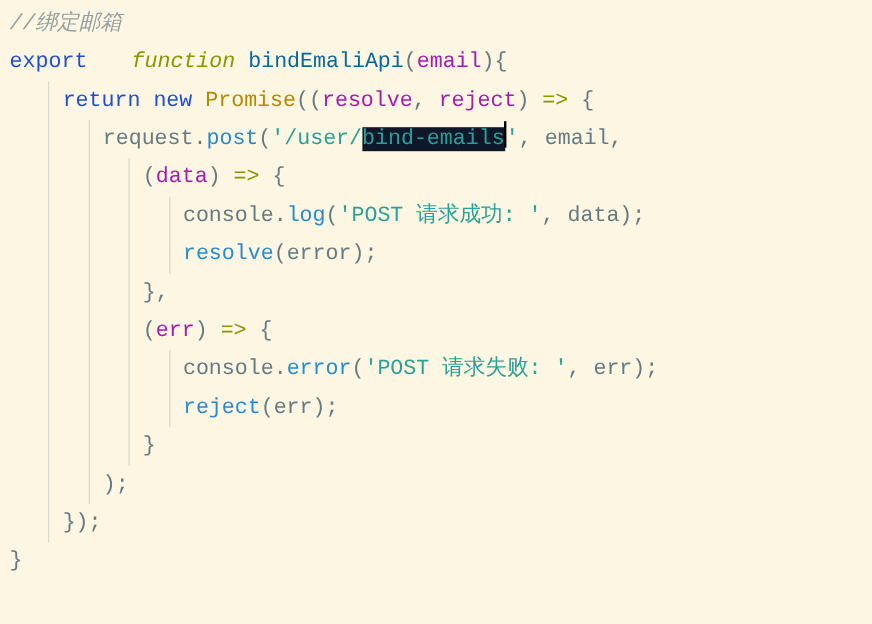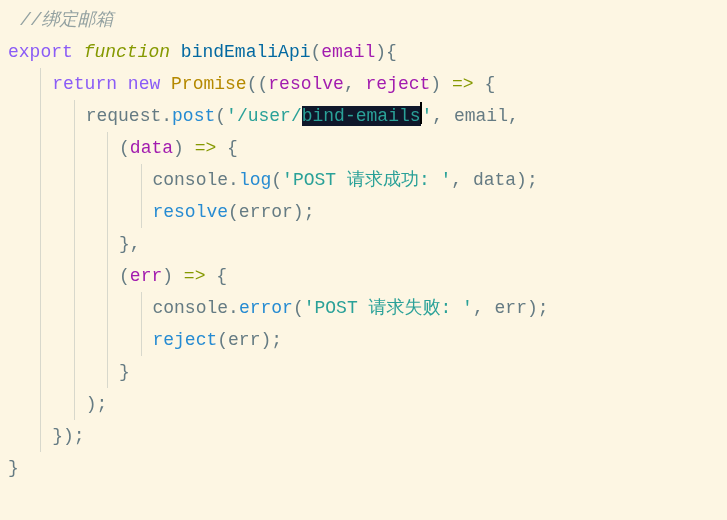--- a/index.html
+++ b/index.html
@@ -15,23 +15,23 @@
     font-size: 18px;
     line-height: 32px;
     padding: 4px 8px;
     box-sizing: border-box;
   }
   pre {
     margin: 0;
     font-family: inherit;
     white-space: pre;
   }
-  .tok-comment   { color: #93a1a1; font-style: italic; margin-left: 12px; }
-  .tok-keyword   { color: #8b5cf6; }
-  .tok-keyword-i { color: #859900; font-style: italic; }
+  .tok-comment   { color: #93a1a1; font-style: italic; }
+  .tok-keyword   { color: #1d4ed8; }
+  .tok-keyword-i { color: #859900; font-style: italic; margin-left: 26px; }
   .tok-funcname  { color: #0369a1; }
   .tok-param     { color: #a21caf; }
   .tok-default   { color: #657b83; }
   .tok-delim     { color: #657b83; }
   .tok-brace     { color: #657b83; }
   .tok-arrow     { color: #859900; }
   .tok-type      { color: #b58900; }
   .tok-method    { color: #268bd2; }
   .tok-string    { color: #2aa198; }
   .guide {

